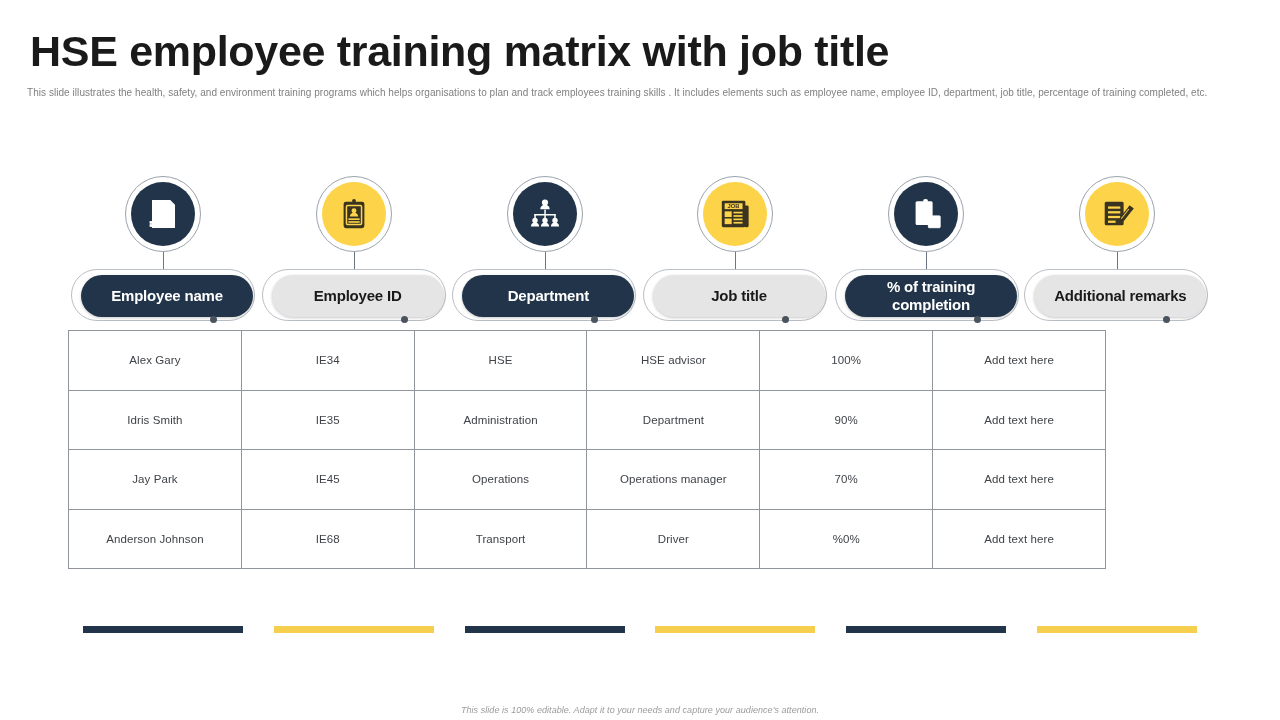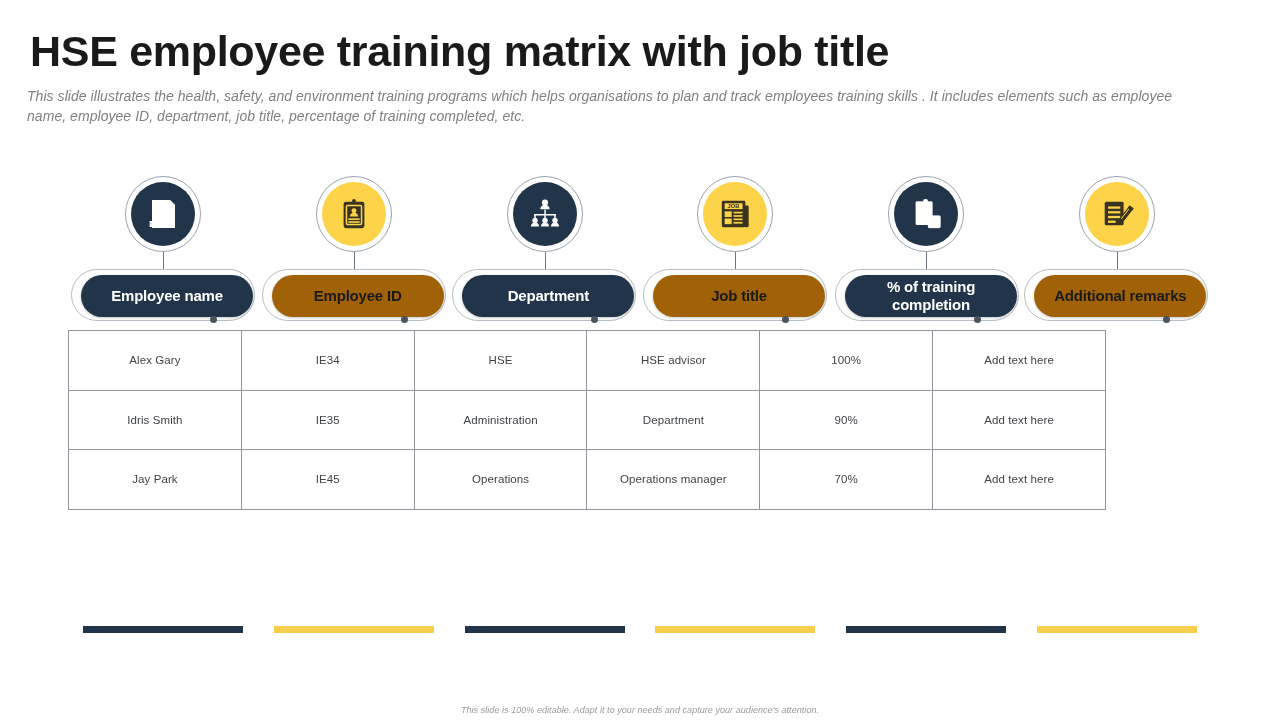--- a/index.html
+++ b/index.html
@@ -23,25 +23,24 @@
     font-size: 43px;
     font-weight: bold;
     color: #1a1a1a;
     letter-spacing: -0.3px;
     line-height: 1.1;
   }
   #subtitle {
     position: absolute;
     left: 27px; top: 86px;
     width: 1185px;
-    font-size: 14px;
+    font-size: 10px;
     color: #808080;
     line-height: 1.45;
     letter-spacing: 0.05px;
-    font-style: italic;
   }
 
   
   #icon-row {
     position: absolute;
     left: 68px; top: 176px;
     width: 1144px; height: 78px;
   }
   .icon-cell {
     position: absolute;
@@ -121,21 +120,21 @@
     justify-content: center;
     text-align: center;
     font-size: 15px;
     font-weight: bold;
     letter-spacing: -0.2px;
     line-height: 1.22;
     padding: 0 6px;
     box-shadow: 0 1px 3px rgba(0,0,0,0.22);
   }
   .hdr-pill.navy { background: #213449; color: #ffffff; }
-  .hdr-pill.yellow { background: #a16207; color: #1a1a1a; }
+  .hdr-pill.yellow { background: #e5e5e5; color: #1a1a1a; }
   .hdr-dot {
     position: absolute;
     bottom: -3px;
     left: 138px;
     width: 7px; height: 7px;
     border-radius: 50%;
     background: #4a545e;
   }
 
   
@@ -385,20 +384,28 @@
             <td>Add text here</td>
           </tr>
           <tr>
             <td>Jay Park</td>
             <td>IE45</td>
             <td>Operations</td>
             <td>Operations manager</td>
             <td>70%</td>
             <td>Add text here</td>
           </tr>
+          <tr>
+            <td>Anderson Johnson</td>
+            <td>IE68</td>
+            <td>Transport</td>
+            <td>Driver</td>
+            <td>%0%</td>
+            <td>Add text here</td>
+          </tr>
         </tbody>
     </table>
   </div>
 
   <div id="accent-row">
       <div class="accent-cell" style="left: 0px;">
         <div class="accent-bar navy"></div>
       </div>
       <div class="accent-cell" style="left: 190.667px;">
         <div class="accent-bar yellow"></div>

